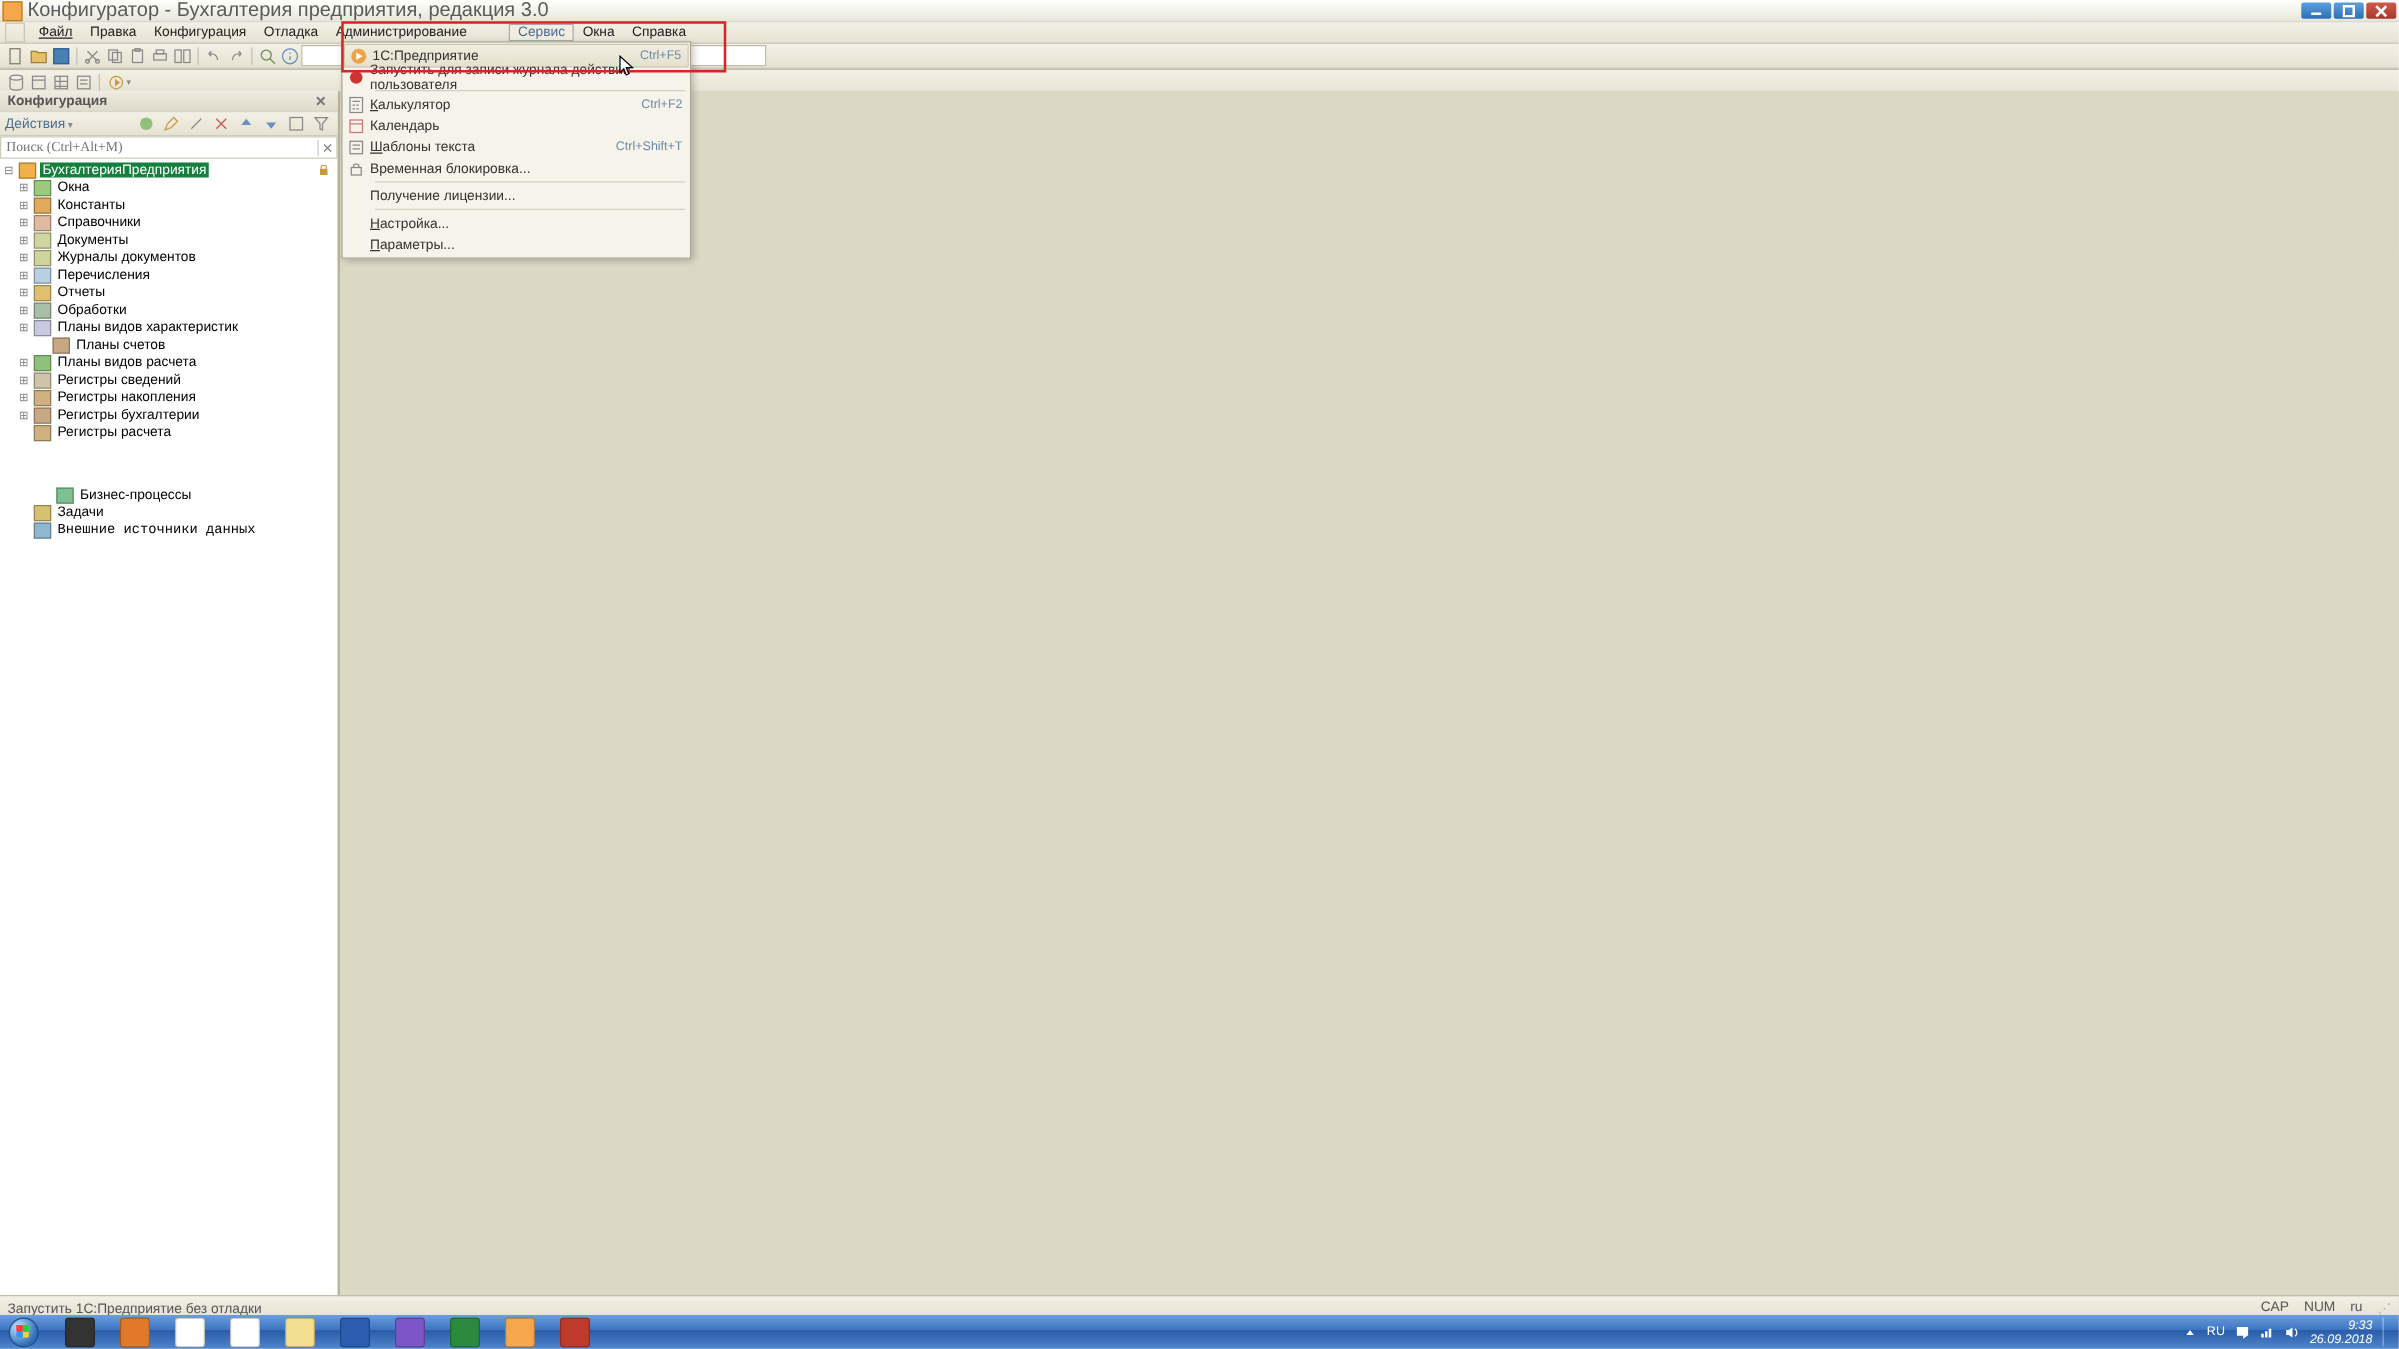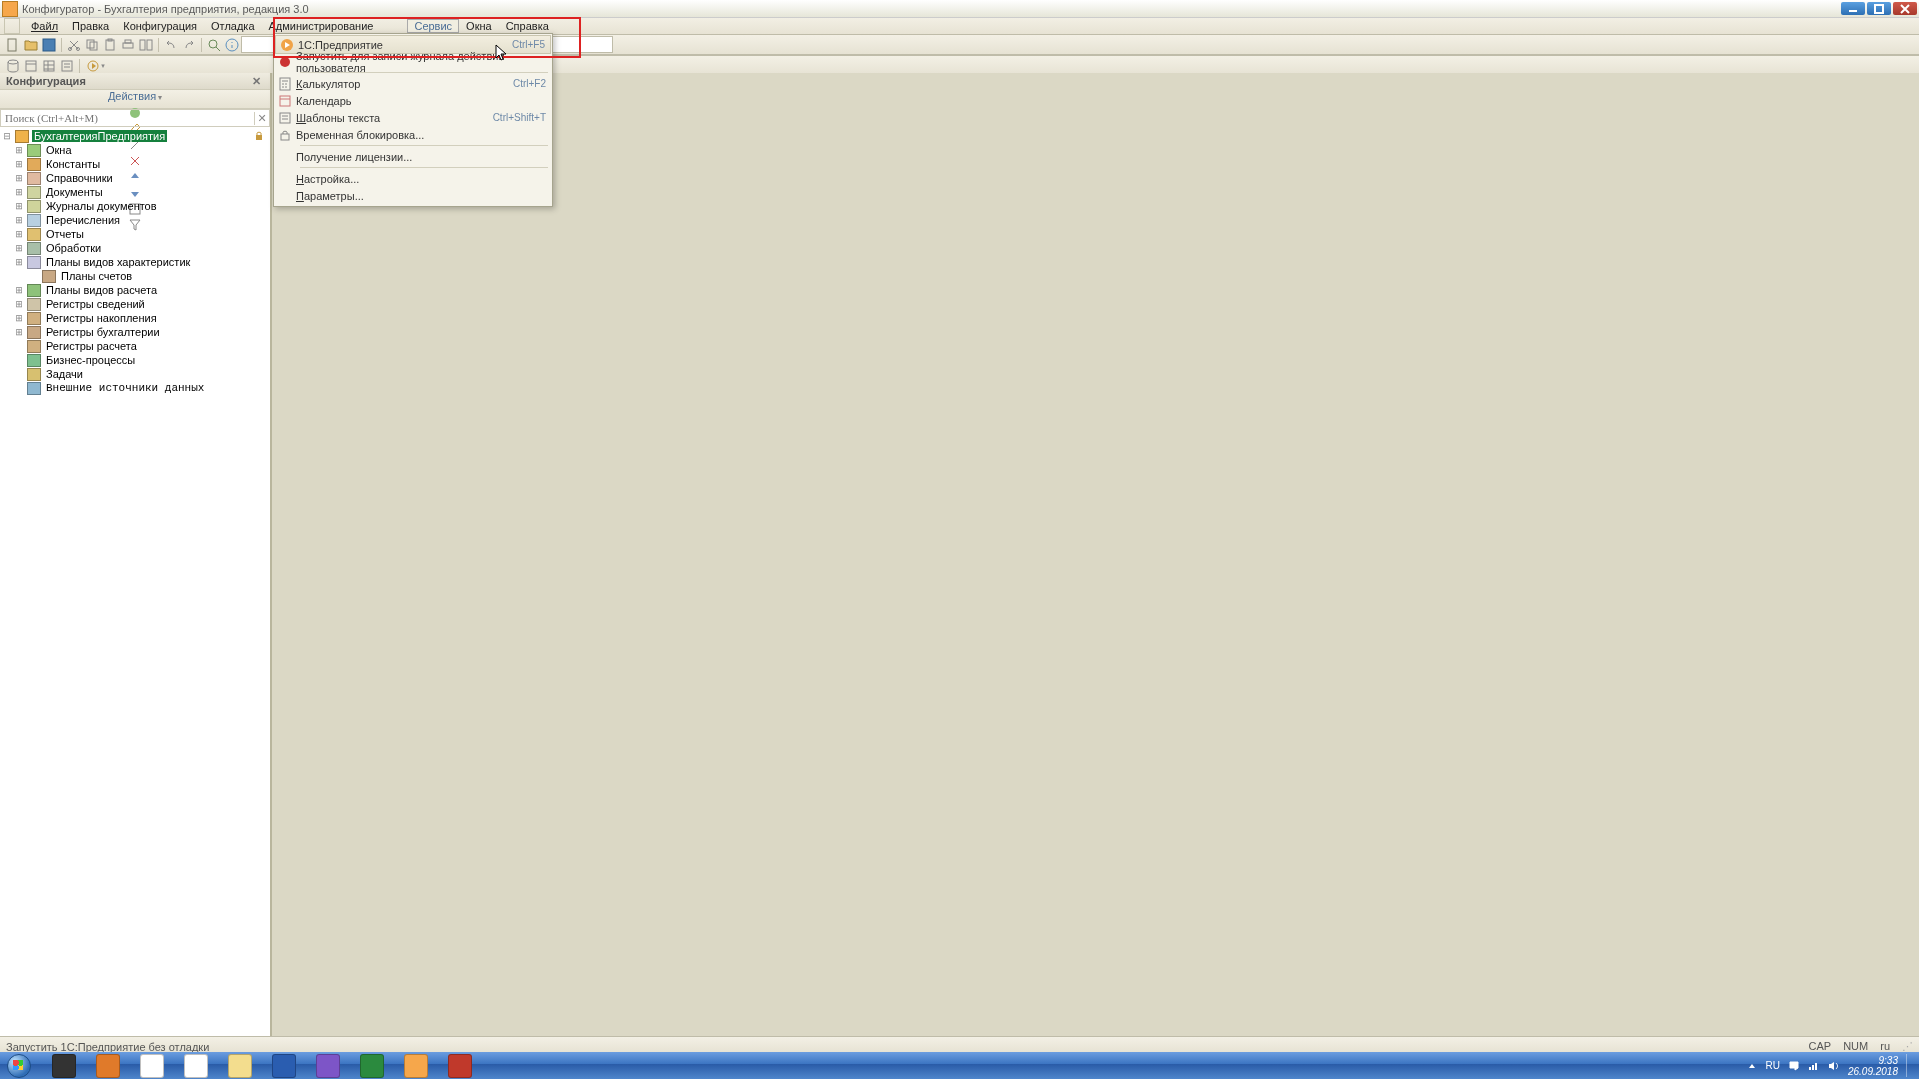--- a/index.html
+++ b/index.html
@@ -1,19 +1,19 @@
 <!DOCTYPE html>
 <html><head>
 <meta charset="utf-8">
 <style>
   html,body{margin:0;padding:0;height:100%;overflow:hidden;font:11px Tahoma,Arial,sans-serif;background:#fff;}
   
   .titlebar{height:17px;background:linear-gradient(#fff,#e6e6d8);display:flex;align-items:center;padding:0 2px;border-bottom:1px solid #ccc;}
   .titlebar .appicon{width:14px;height:14px;background:#f6a74b;border:1px solid #b87d23;margin-right:4px;}
-  .title-text{color:#5a5a5a;font-size:11px;flex:1 1 auto;}
+  .title-text{color:#5a5a5a;font-size:16px;flex:1 1 auto;}
   .winbtns{display:flex;gap:2px;}
   .winbtn{width:24px;height:13px;border-radius:2px;display:flex;align-items:center;justify-content:center;}
   .winbtn.min,.winbtn.max{background:linear-gradient(#5aa0e0,#2d6fb4);}
   .winbtn.close{background:linear-gradient(#d05a4a,#a7382b);}
   .winbtn svg{width:10px;height:10px;stroke:#fff;stroke-width:2;fill:none}
   
   .menubar{height:16px;background:linear-gradient(#f2efe4,#e7e3d4);display:flex;align-items:center;padding:0 4px;gap:0;}
   .menu{padding:1px 7px;color:#222;cursor:default;}
   .menu u{text-decoration:underline;}
   .menu.active{background:#f1eee1;border:1px solid #aaa;padding:0 6px;color:#4a6d95;margin-left:27px;}
@@ -23,21 +23,21 @@
   .tbtn{width:16px;height:16px;margin:0 1px;display:flex;align-items:center;justify-content:center;color:#6b6b6b;cursor:default;}
   .tbtn svg{width:14px;height:14px;}
   .tsep{width:1px;height:14px;background:#c4c0ae;margin:0 3px;}
   .tcombo{height:15px;border:1px solid #bfbca9;background:#fff;min-width:120px;display:flex;align-items:center;}
   .tcombo.tsearch{min-width:38px;}
   
   .workarea{position:absolute;left:0;top:73px;right:0;bottom:27px;background:#dbd8c5;}
   .sidepanel{position:absolute;left:0;top:0;width:270px;bottom:0;background:#fff;border-right:2px solid #b9b69d;display:flex;flex-direction:column;}
   .panelhdr{height:16px;background:linear-gradient(#efece0,#dedacb);border-bottom:1px solid #cfccba;display:flex;align-items:center;padding:0 6px;font-weight:bold;color:#555;}
   .panelhdr .closex{margin-left:auto;width:12px;height:12px;color:#777;}
-  .panelact{height:18px;background:linear-gradient(#f3f0e5,#e6e2d3);border-bottom:1px solid #cfccba;display:flex;align-items:center;padding:0 4px;gap:2px;color:#4a6d95;flex-direction:column;}
+  .panelact{height:18px;background:linear-gradient(#f3f0e5,#e6e2d3);border-bottom:1px solid #cfccba;display:flex;align-items:center;padding:0 4px;gap:2px;color:#4a6d95;}
   .panelact .drop::after{content:"▾";font-size:8px;margin-left:2px;color:#888;}
   .searchbox{height:16px;border:1px solid #d0cdbd;display:flex;align-items:center;}
   .searchbox input{flex:1;border:0;outline:0;font:11px Tahoma;color:#aaa;padding:0 4px;background:transparent;}
   .searchbox .xx{width:14px;text-align:center;color:#888;border-left:1px solid #d0cdbd;}
   .tree{flex:1;overflow:auto;padding:2px 0;}
   .node{display:flex;align-items:center;height:14px;padding:0 2px;white-space:nowrap;}
   .node .exp{width:10px;text-align:center;color:#888;font-size:9px;cursor:default;}
   .node .exp.none{visibility:hidden;}
   .node .ic{width:14px;height:12px;display:flex;align-items:center;justify-content:center;margin:0 3px;}
   .node .lbl{padding:0 2px;}
@@ -392,21 +392,21 @@
             </span>
             <span class="lbl">Регистры бухгалтерии</span>
           </div>
           <div class="node" style="padding-left: 14px;">
             <span class="exp none">⊞</span>
             <span class="ic">
               <span class="sq" style="background: rgb(208, 176, 128);"></span>
             </span>
             <span class="lbl">Регистры расчета</span>
           </div>
-          <div class="node" style="padding-left: 14px;">
+          <div class="node" style="padding-left: 32px; margin-top: 36px;">
             <span class="exp none">⊞</span>
             <span class="ic">
               <span class="sq" style="background: rgb(126, 192, 143);"></span>
             </span>
             <span class="lbl">Бизнес-процессы</span>
           </div>
           <div class="node" style="padding-left: 14px;">
             <span class="exp none">⊞</span>
             <span class="ic">
               <span class="sq" style="background: rgb(215, 192, 112);"></span>

